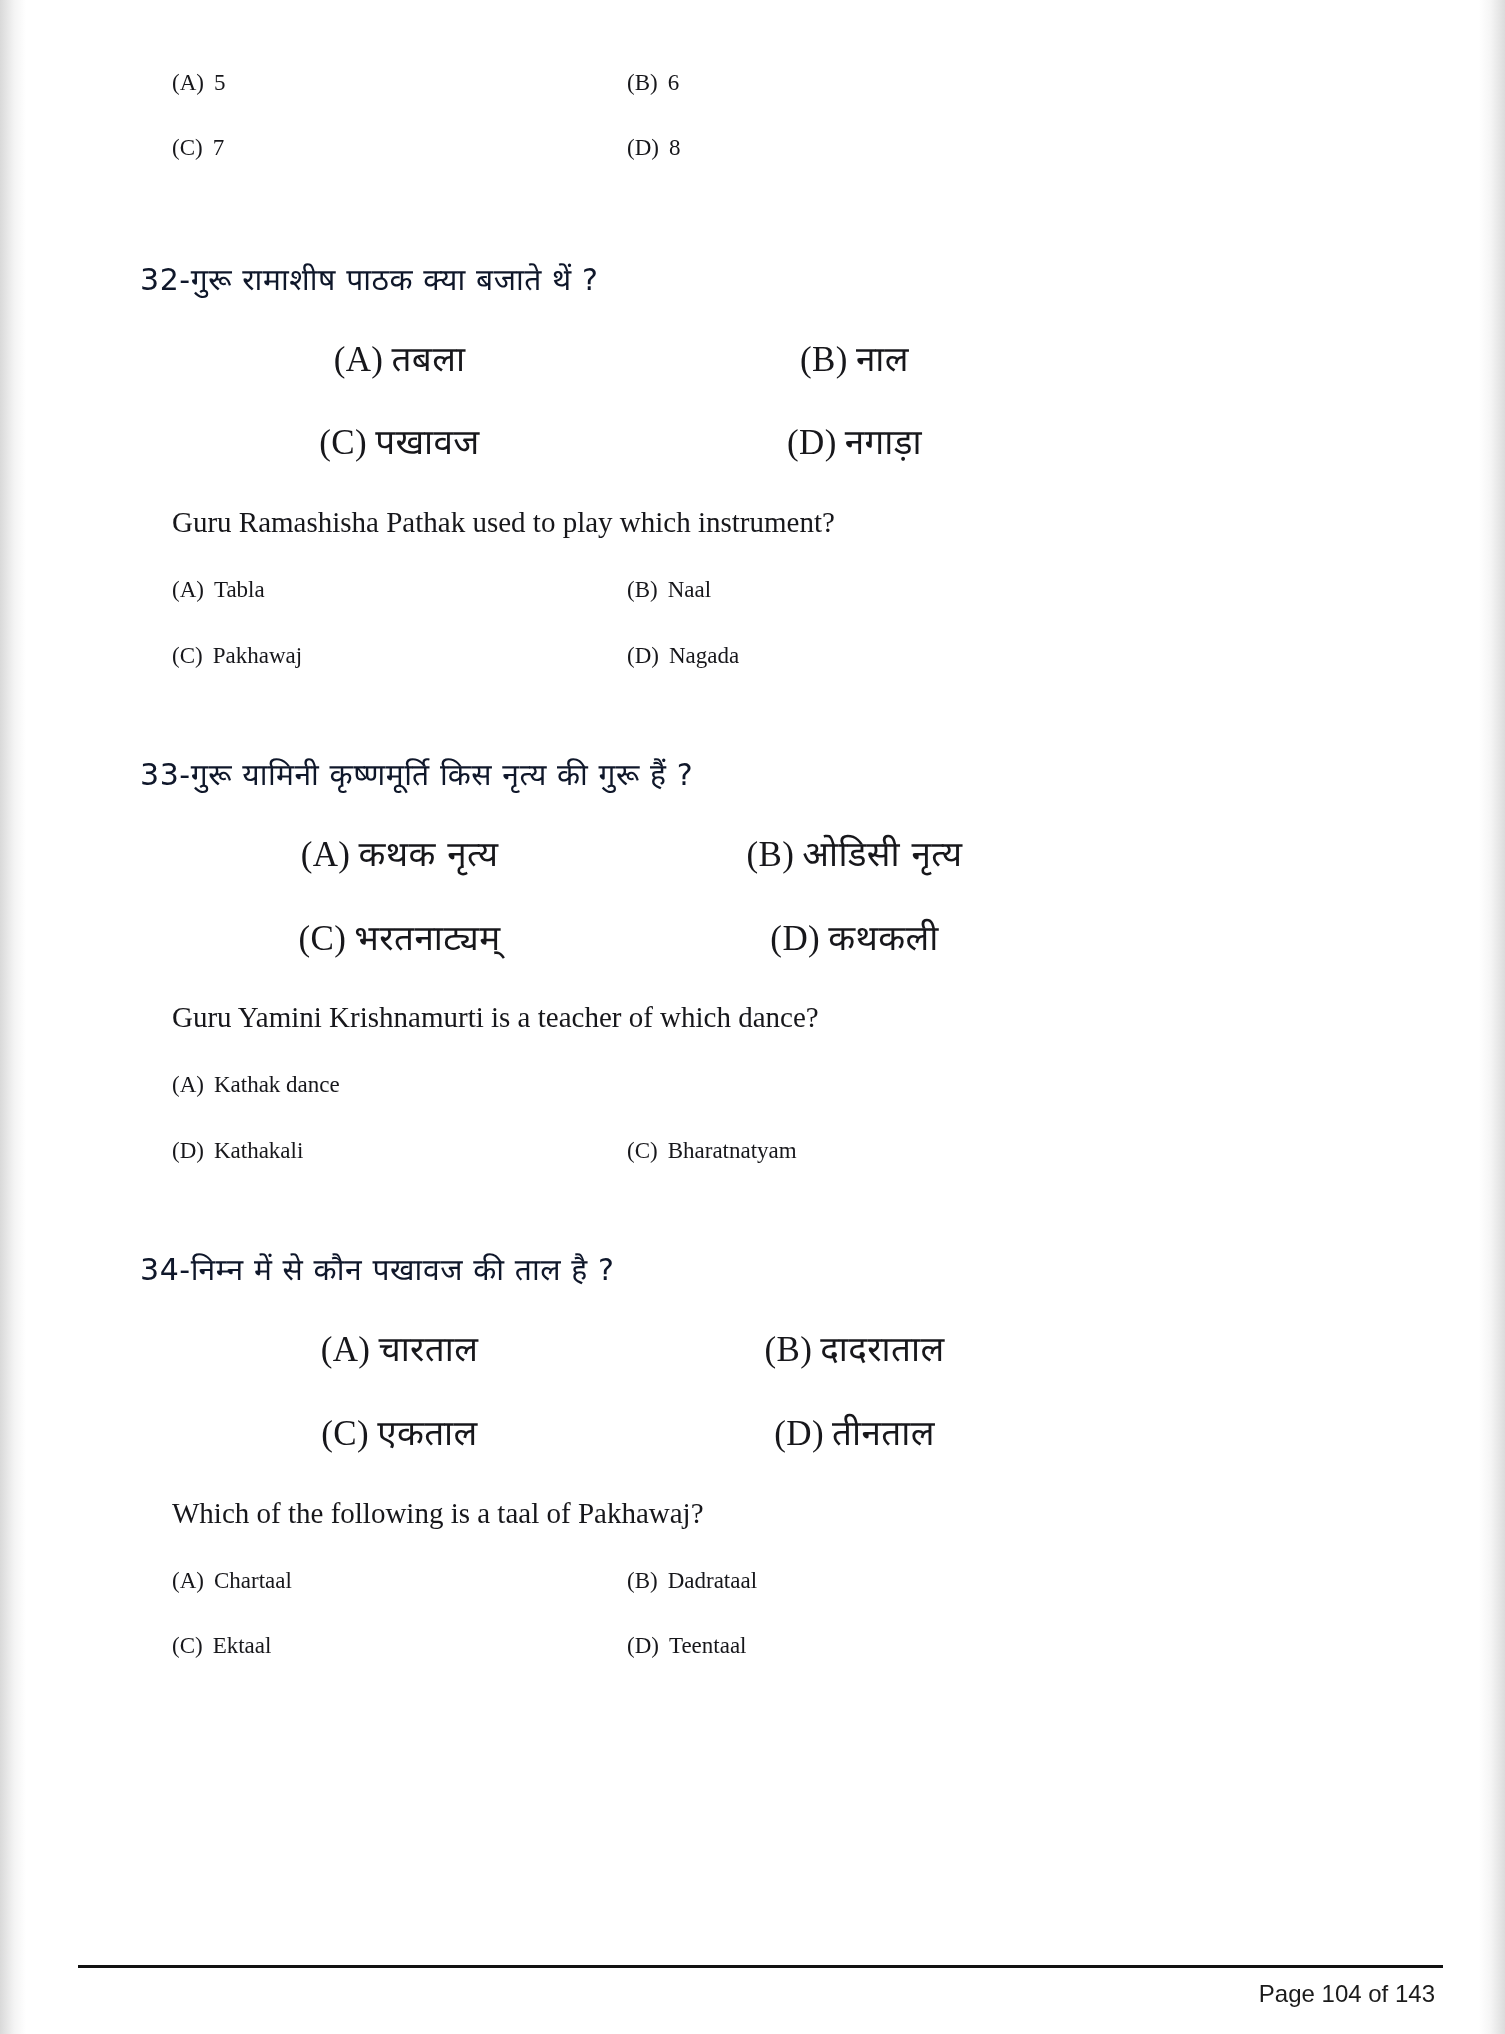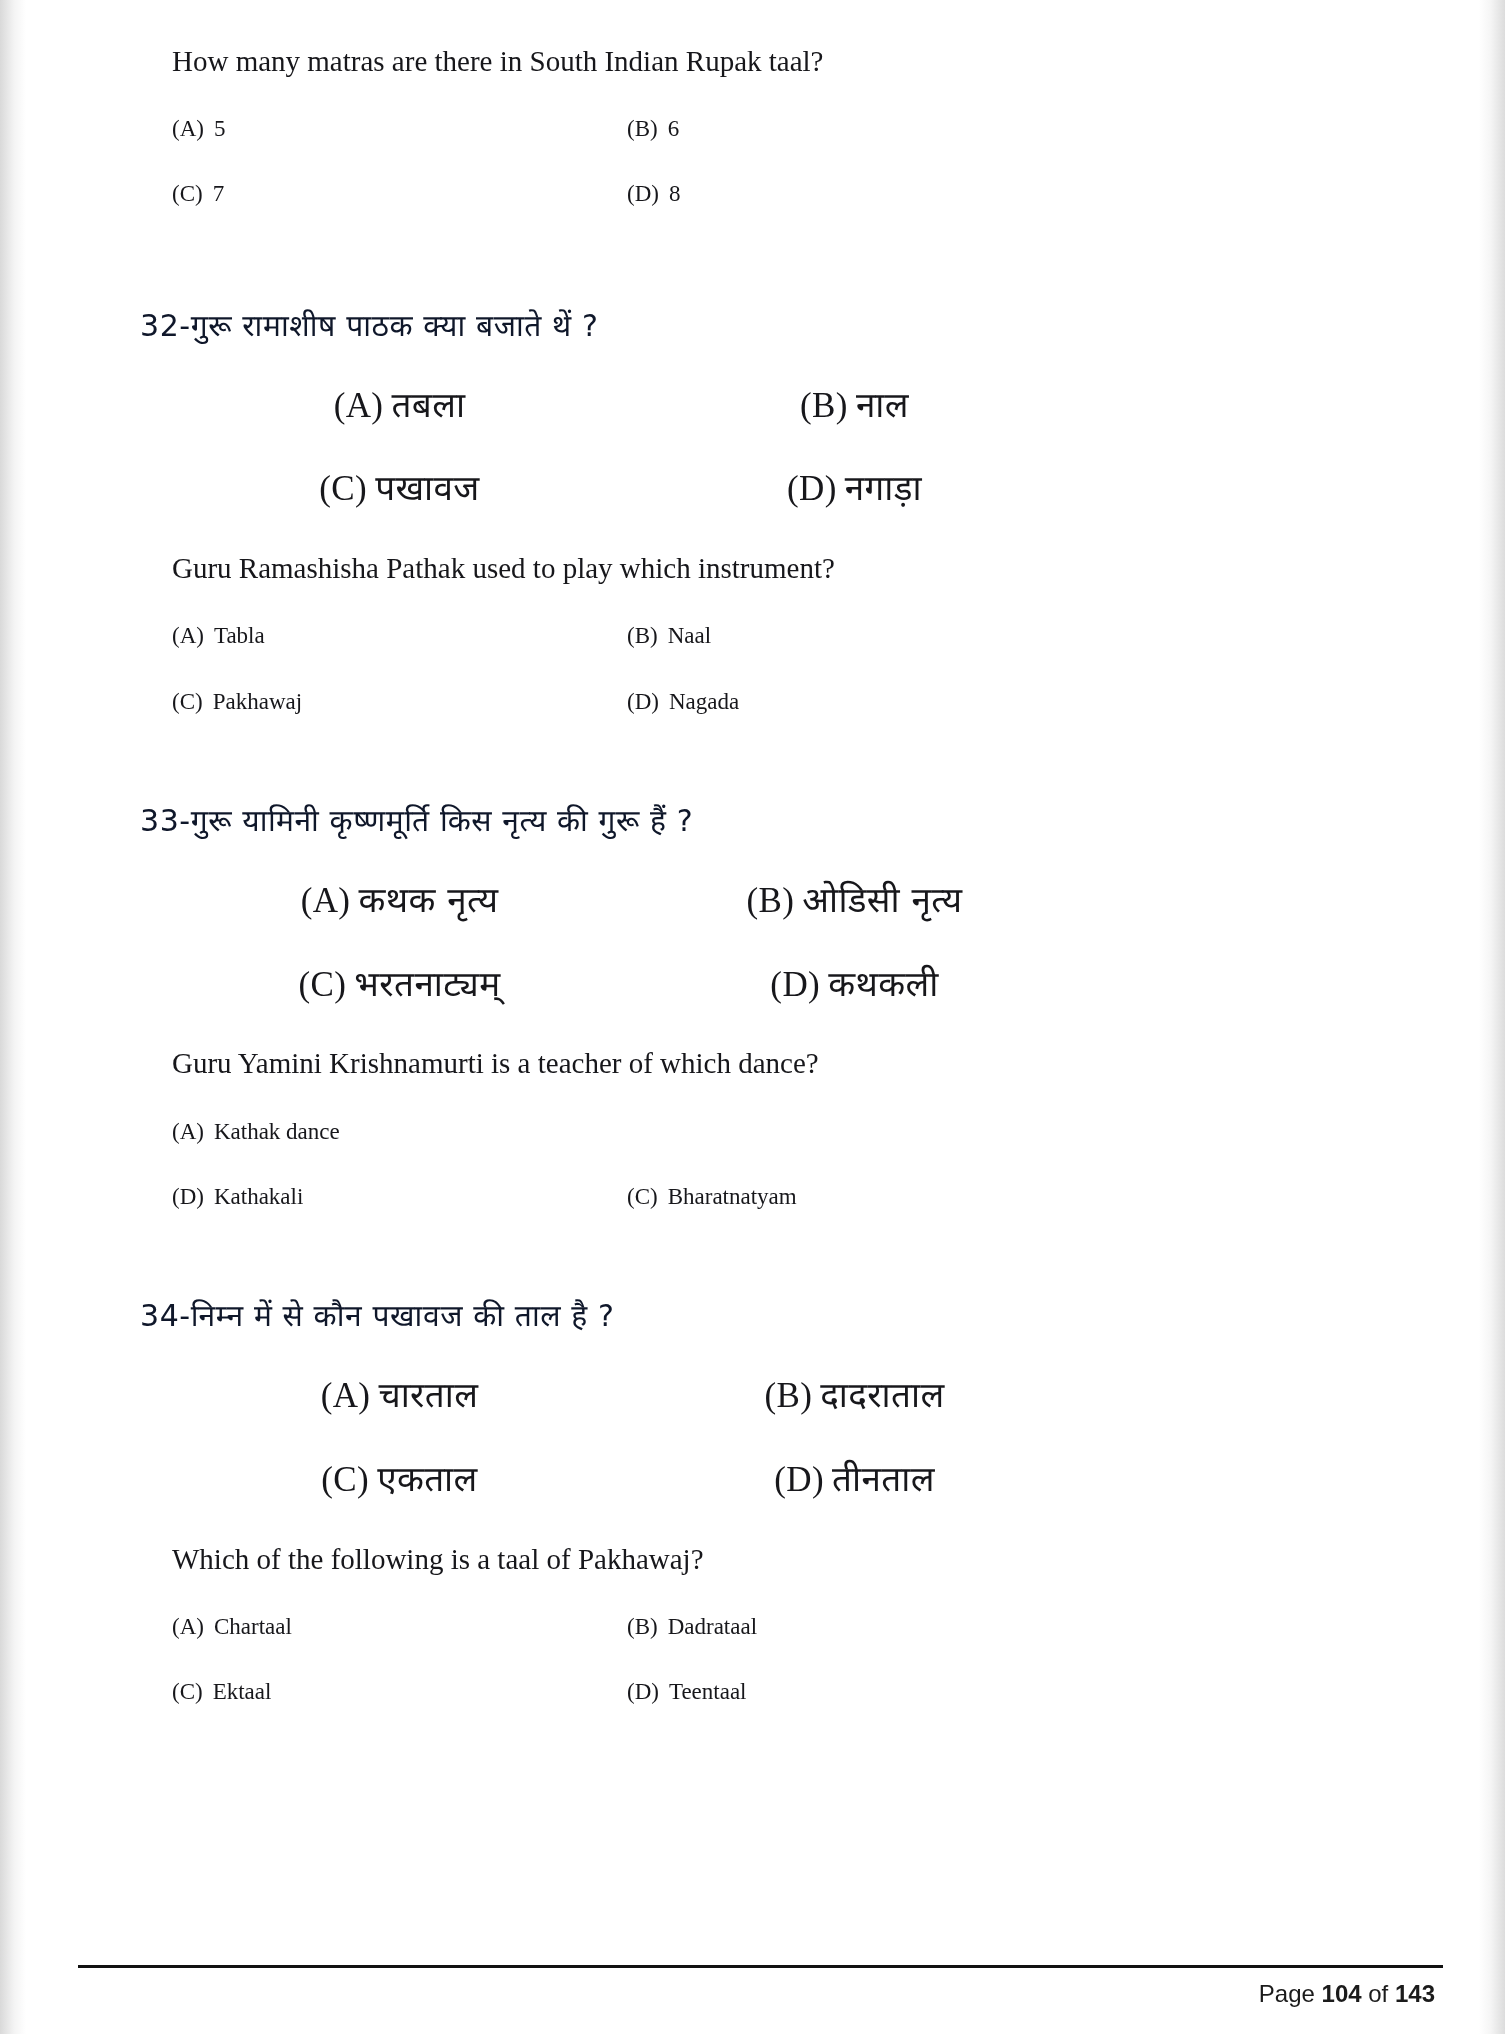--- a/index.html
+++ b/index.html
@@ -97,34 +97,33 @@
     border-top: 3px solid #111111;
     margin: 0 0 12px 0;
   }
   .footer-text {
     text-align: right;
     font-family: "Liberation Sans", sans-serif;
     font-size: 24px;
     color: #1b1b1b;
     padding-right: 8px;
   }
-  .footer-text b { font-weight: 700; }
+  .footer-text b { font-weight: 400; }
 </style>
 </head>
 <body>
 
 <div class="page">
 
   <div class="scan-edge-left"></div>
   <div class="scan-edge-right"></div>
 
   <div class="content">
 
     <div class="qblock">
-      <p class="qtext-en">How many matras are there in South Indian Rupak taal?</p>
       <div class="gap-sm"></div>
       <div class="opt-row">
         <div class="opt">
           <span class="lbl">(A)</span><span>5</span>
         </div>
         <div class="opt">
           <span class="lbl">(B)</span><span>6</span>
         </div>
       </div>
       <div class="gap-sm"></div>

